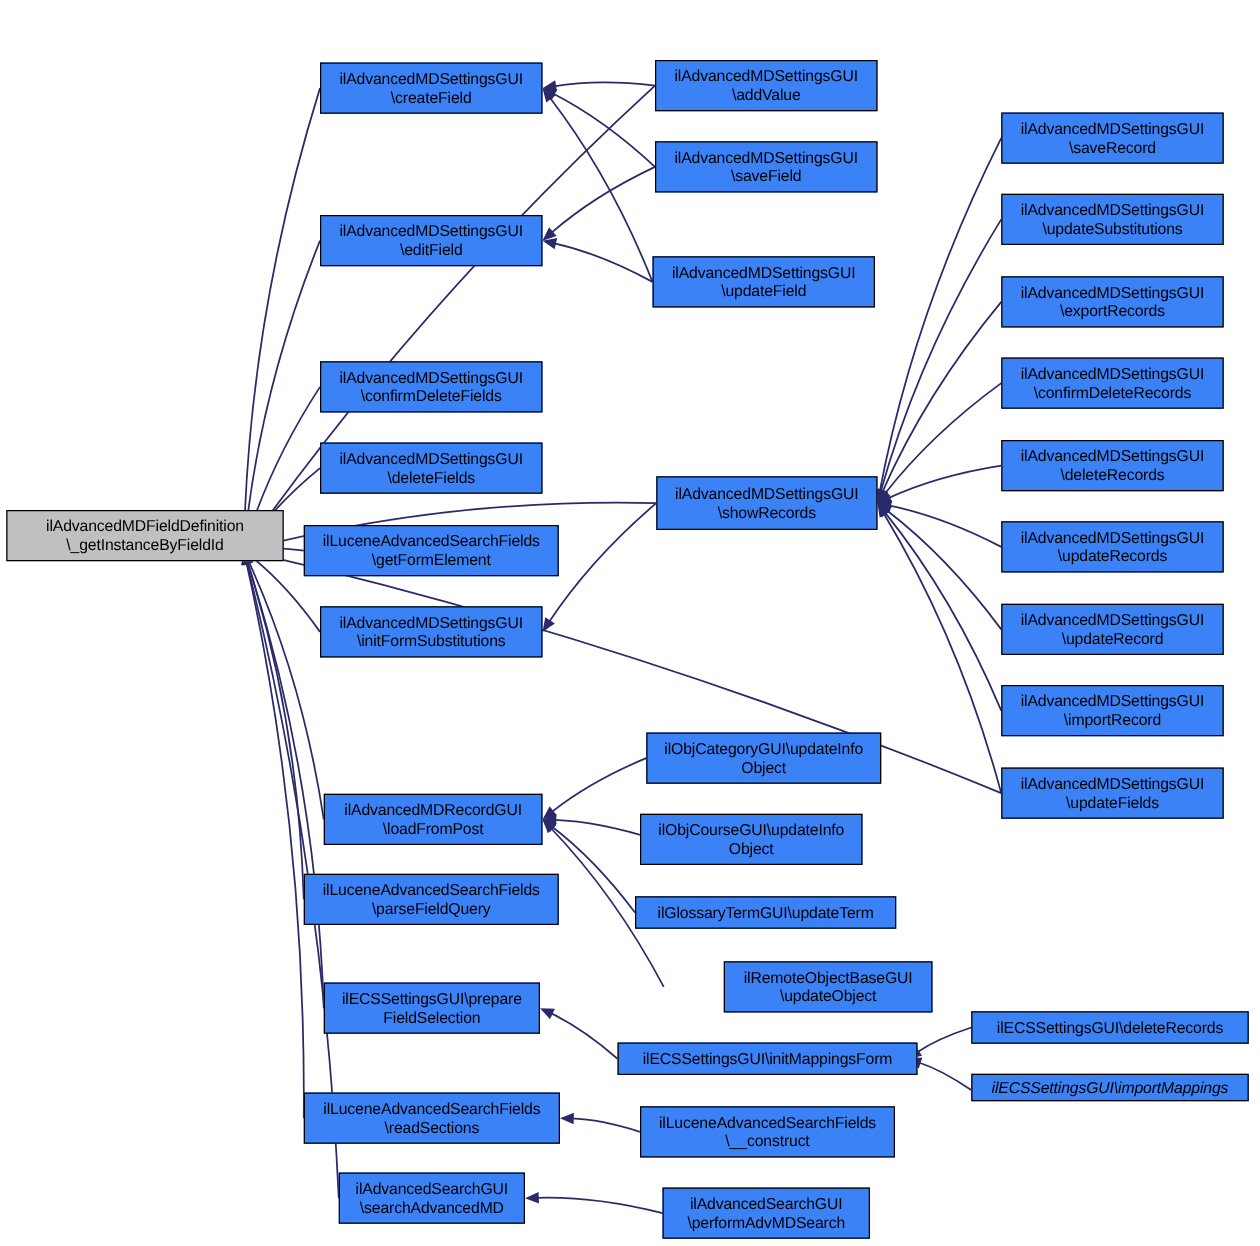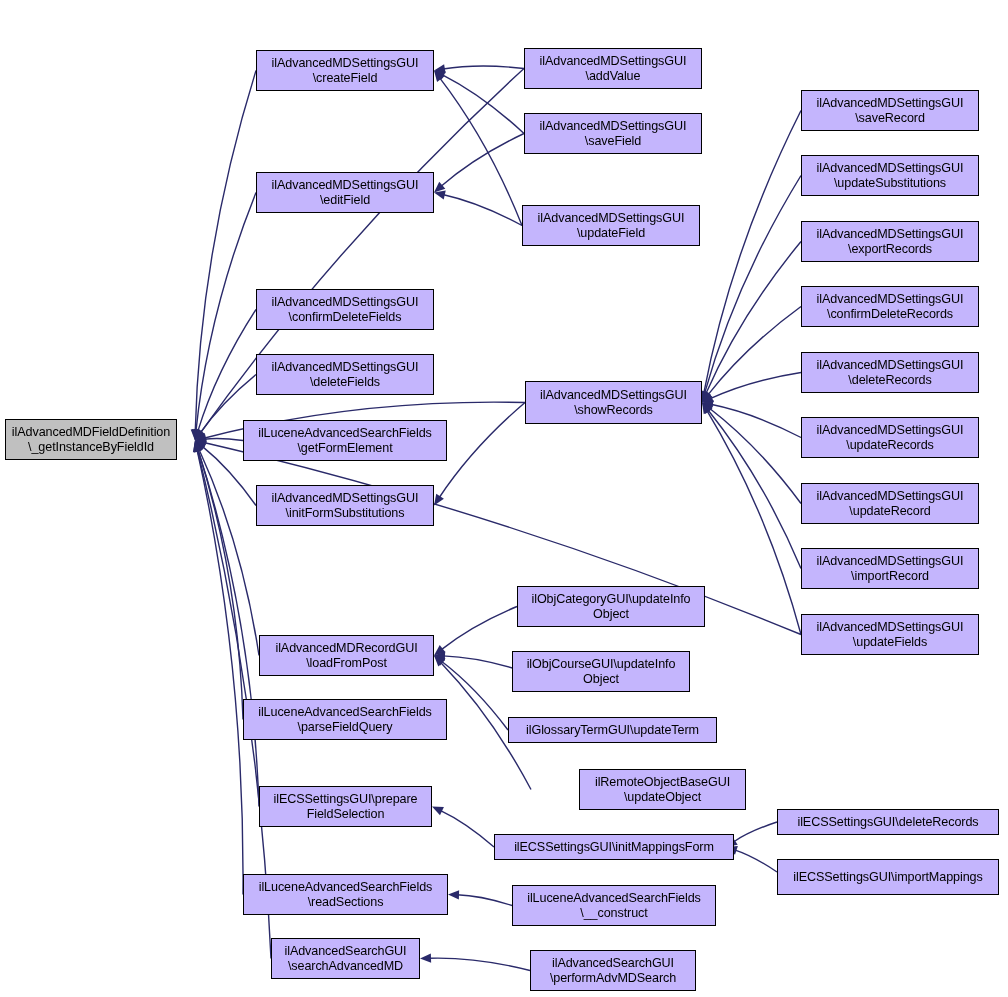--- a/index.html
+++ b/index.html
@@ -31,21 +31,21 @@
     stroke-width: 1.4px;
   }
   .arrowhead {
     fill: #2a2a6a;
     stroke: none;
   }
   .node-box {
     position: absolute;
     box-sizing: border-box;
     border: 1.3px solid #000000;
-    background: #c4b5fd;
+    background: #3b82f6;
     display: flex;
     align-items: center;
     justify-content: center;
     text-align: center;
     line-height: 1.12;
     font-size: 12.6px;
     color: #000000;
     letter-spacing: -0.1px;
     white-space: pre-line;
     padding: 0 3px;
@@ -131,21 +131,21 @@
       <path d="M 777 822 Q 749.75 830.93 733.453993747716 841.956392441019" class="edge"></path>
       <polygon points="726,847 737.6882806662433,844.6454097878559 732.5325929392849,837.0257717346351" class="arrowhead"></polygon>
       <path d="M 777 872 Q 753.25 855.93 734.5524770368531 849.8027016491412" class="edge"></path>
       <polygon points="726,847 735.0205355354817,854.7967902788976 737.8855194434927,846.0542581967809" class="arrowhead"></polygon>
       <path d="M 512 905.5 Q 480.77 895.52 456.99564343150485 894.7799986664673" class="edge"></path>
       <polygon points="448,894.5 458.85156487564484,899.4399939017849 459.1377857347004,890.2444472829131" class="arrowhead"></polygon>
       <path d="M 530 970.5 Q 475.84 956.8 428.99583209537093 958.2261297535435" class="edge"></path>
       <polygon points="420,958.5 431.1348840203089,962.7631394364095 430.8549277683756,953.5673999611414" class="arrowhead"></polygon>
     </svg>
   <div id="node-layer">
-      <div class="node-box highlight" style="left: 5px; top: 419px; width: 172px; height: 41px;">ilAdvancedMDFieldDefinition
+      <div class="node-box highlight" style="left: 5px; top: 408px; width: 222px; height: 41px;">ilAdvancedMDFieldDefinition
 \_getInstanceByFieldId</div>
       <div class="node-box" style="left: 256px; top: 50px; width: 178px; height: 41px;">ilAdvancedMDSettingsGUI
 \createField</div>
       <div class="node-box" style="left: 256px; top: 172px; width: 178px; height: 41px;">ilAdvancedMDSettingsGUI
 \editField</div>
       <div class="node-box" style="left: 256px; top: 289px; width: 178px; height: 41px;">ilAdvancedMDSettingsGUI
 \confirmDeleteFields</div>
       <div class="node-box" style="left: 256px; top: 354px; width: 178px; height: 41px;">ilAdvancedMDSettingsGUI
 \deleteFields</div>
       <div class="node-box" style="left: 243px; top: 420px; width: 204px; height: 41px;">ilLuceneAdvancedSearchFields
@@ -194,15 +194,15 @@
 \deleteRecords</div>
       <div class="node-box" style="left: 801px; top: 417px; width: 178px; height: 41px;">ilAdvancedMDSettingsGUI
 \updateRecords</div>
       <div class="node-box" style="left: 801px; top: 483px; width: 178px; height: 41px;">ilAdvancedMDSettingsGUI
 \updateRecord</div>
       <div class="node-box" style="left: 801px; top: 548px; width: 178px; height: 41px;">ilAdvancedMDSettingsGUI
 \importRecord</div>
       <div class="node-box" style="left: 801px; top: 614px; width: 178px; height: 41px;">ilAdvancedMDSettingsGUI
 \updateFields</div>
       <div class="node-box" style="left: 777px; top: 809px; width: 222px; height: 26px;">ilECSSettingsGUI\deleteRecords</div>
-      <div class="node-box" style="left: 777px; top: 859px; width: 222px; height: 36px;">ilECSSettingsGUI\importMappings</div>
+      <div class="node-box" style="left: 777px; top: 859px; width: 222px; height: 22px; font-style: italic;">ilECSSettingsGUI\importMappings</div>
     </div>
 </div>
 
 </body></html>

